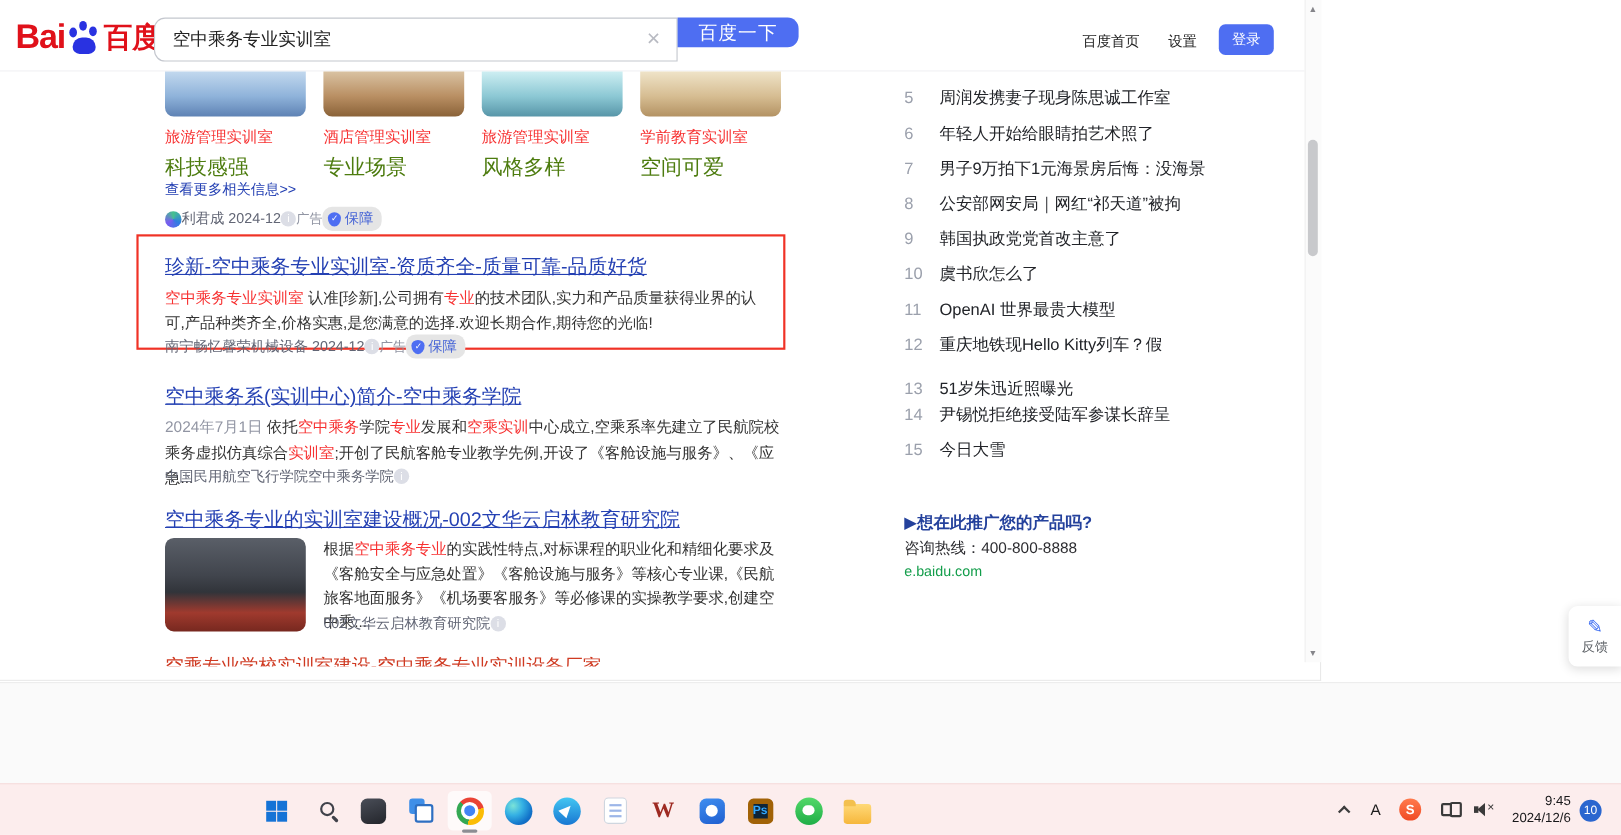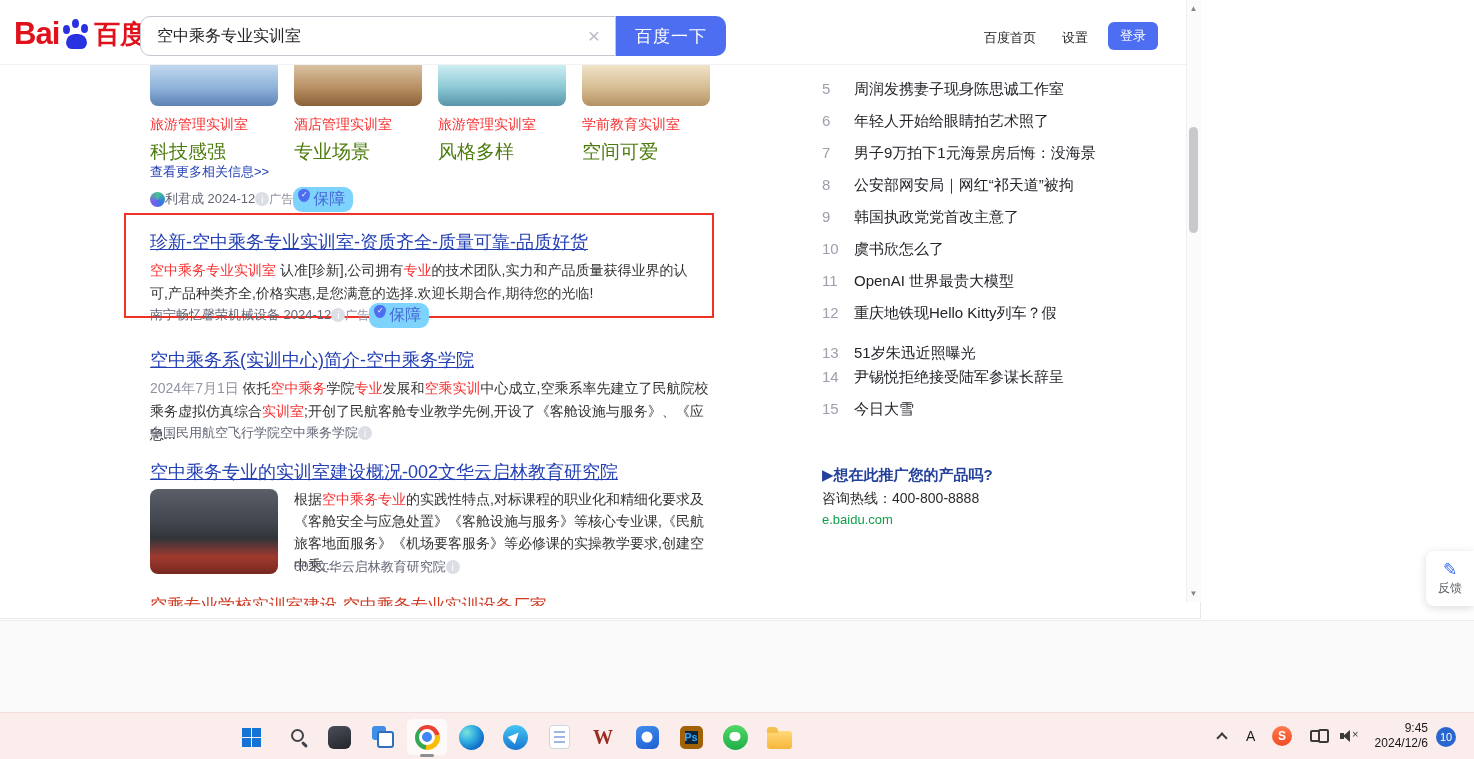--- a/index.html
+++ b/index.html
@@ -20,21 +20,21 @@
   .paw-toes{position:absolute;left:2px;top:10px;width:7px;height:9px;border-radius:50%;background:#2932e1;
             box-shadow:9px -6px 0 #2932e1,18px -1px 0 #2932e1}
   .paw-pad{position:absolute;left:5px;top:19px;width:21px;height:15px;border-radius:11px 11px 8px 8px;background:#2932e1}
 
   
   .search-box{position:absolute;left:140px;top:16px;width:476px;height:40px;border:1px solid #c4c7ce;
               border-radius:10px 0 0 10px;display:flex;align-items:center;background:#fff}
   .search-input{flex:1;min-width:0;height:100%;border:0;outline:0;padding:0 6px 0 16px;font-size:16px;color:#222;
                 font-family:inherit;background:transparent}
   .clear{width:42px;text-align:center;font-size:21px;color:#b8bac2;cursor:pointer;line-height:38px}
-  .search-btn{position:absolute;left:616px;top:16px;width:110px;height:40px;border:0;background:#4e6ef2;color:#fff;
+  .search-btn{position:absolute;left:616px;top:16px;width:110px;height:27px;border:0;background:#4e6ef2;color:#fff;
               font-size:17px;border-radius:0 10px 10px 0;cursor:pointer;font-family:inherit;letter-spacing:1px}
   .nav-link{position:absolute;top:29px;font-size:13px;color:#252525;cursor:pointer}
   .login-btn{position:absolute;left:1108px;top:22px;width:50px;height:28px;border:0;border-radius:6px;background:#4e6ef2;
              color:#fff;font-size:13px;cursor:pointer;font-family:inherit}
 
   
   .img-card{position:absolute;top:65px;width:128px;height:41px;border-radius:0 0 8px 8px;cursor:pointer}
   .t1{background:linear-gradient(180deg,#c2d8ee,#8fb3da 55%,#5e82b4)}
   .t2{background:linear-gradient(180deg,#d9c2a2,#b98f63 55%,#8a6238)}
   .t3{background:linear-gradient(180deg,#cdeef2,#8cc8d4 55%,#5795a8)}
@@ -43,22 +43,22 @@
   .img-sub{position:absolute;top:139px;font-size:19px;color:#4d7c0f}
   .more-link{position:absolute;left:150px;top:163px;font-size:13px;color:#2440b3;cursor:pointer}
 
   
   .src-row{position:absolute;display:flex;align-items:center;gap:0;font-size:13px;color:#626675;height:18px}
   .favicon{width:15px;height:15px;border-radius:50%;background:conic-gradient(#46c28e,#2f7de1,#7a5cf0,#46c28e)}
   .info-i{width:14px;height:14px;border-radius:50%;background:#dcdee6;color:#fff;font-size:10px;display:flex;
           align-items:center;justify-content:center;cursor:pointer;font-style:normal}
   .info-i::before{content:"i"}
   .ad-label{font-size:12px;color:#9195a3}
-  .badge{display:inline-flex;gap:3px;background:#7dd3fc;border-radius:9px;padding:2px 8px 2px 5px;
-         color:#4765d6;font-size:16px;cursor:pointer}
+  .badge{display:inline-flex;align-items:center;gap:3px;background:#e5e5e5;border-radius:9px;padding:2px 8px 2px 5px;
+         color:#4765d6;font-size:13px;cursor:pointer}
   .shield{position:relative;width:12px;height:13px;background:#4e6ef2;border-radius:6px 6px 6px 6px/5px 5px 8px 8px}
   .shield::before{content:"✓";position:absolute;left:50%;top:50%;transform:translate(-50%,-52%);font-size:8px;color:#fff}
 
   
   .red-box{position:absolute;left:124px;top:213px;width:590px;height:105px;border:2px solid #f03226;pointer-events:none}
   .res-title{position:absolute;font-size:18px;color:#2440b3;text-decoration:underline;cursor:pointer;white-space:nowrap}
   .res-desc{position:absolute;font-size:14px;line-height:23px;color:#333}
   .hl{color:#f73131}
   .mut{color:#9195a3}
   .thumb-cabin{position:absolute;left:150px;top:489px;width:128px;height:85px;border-radius:8px;cursor:pointer;

